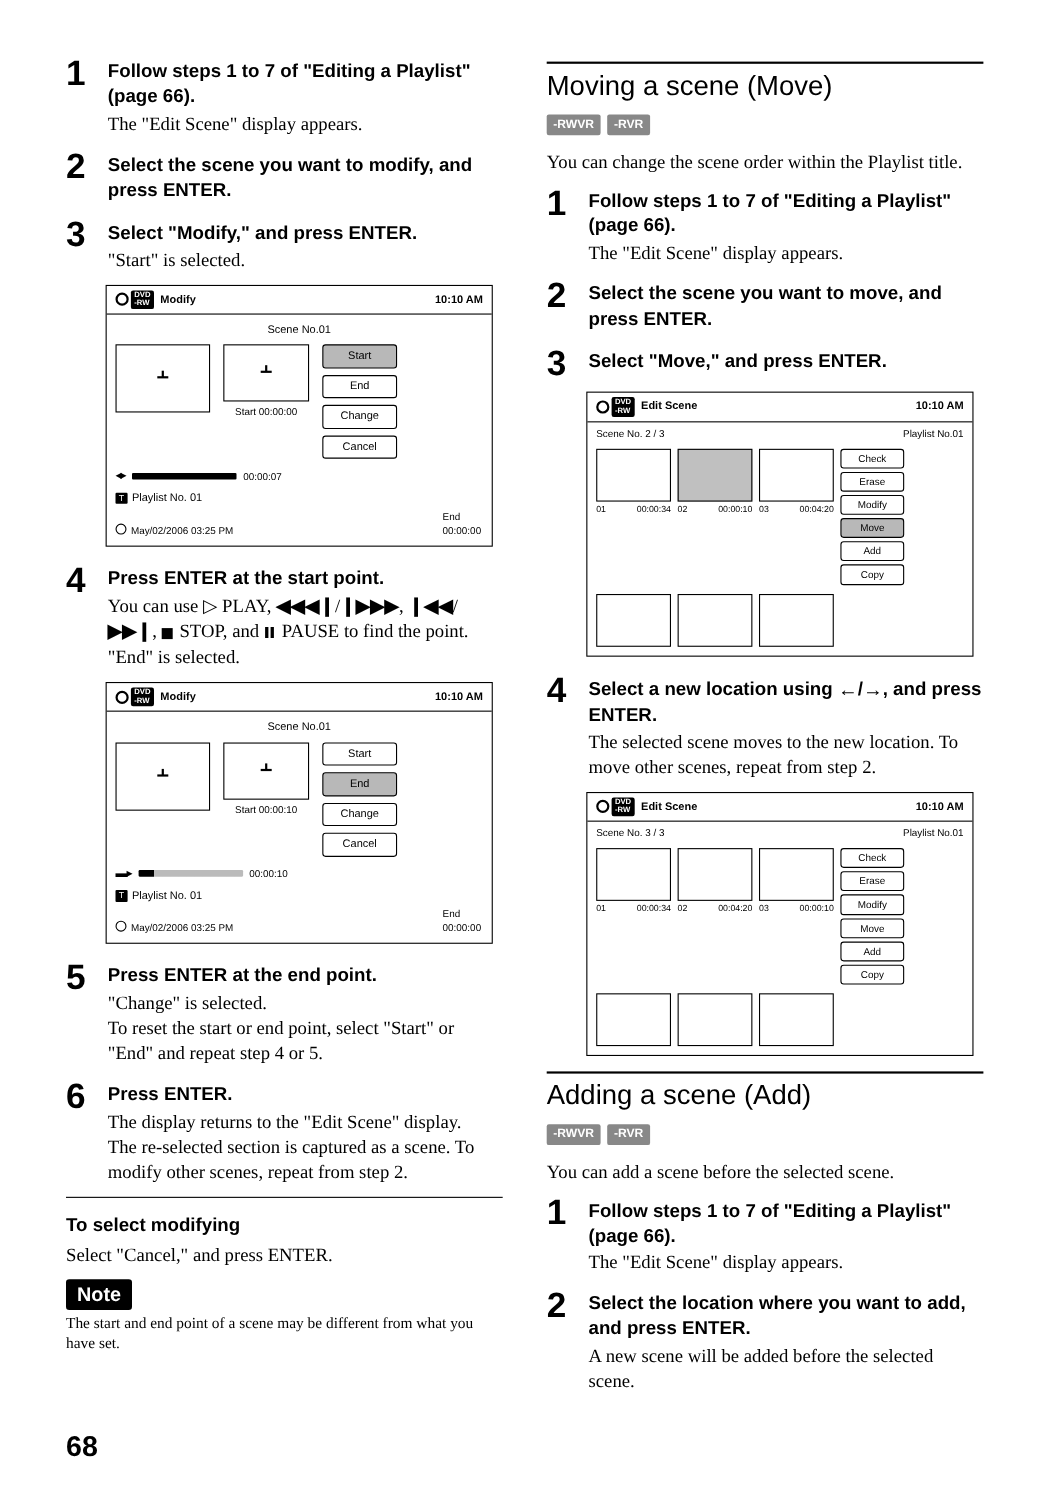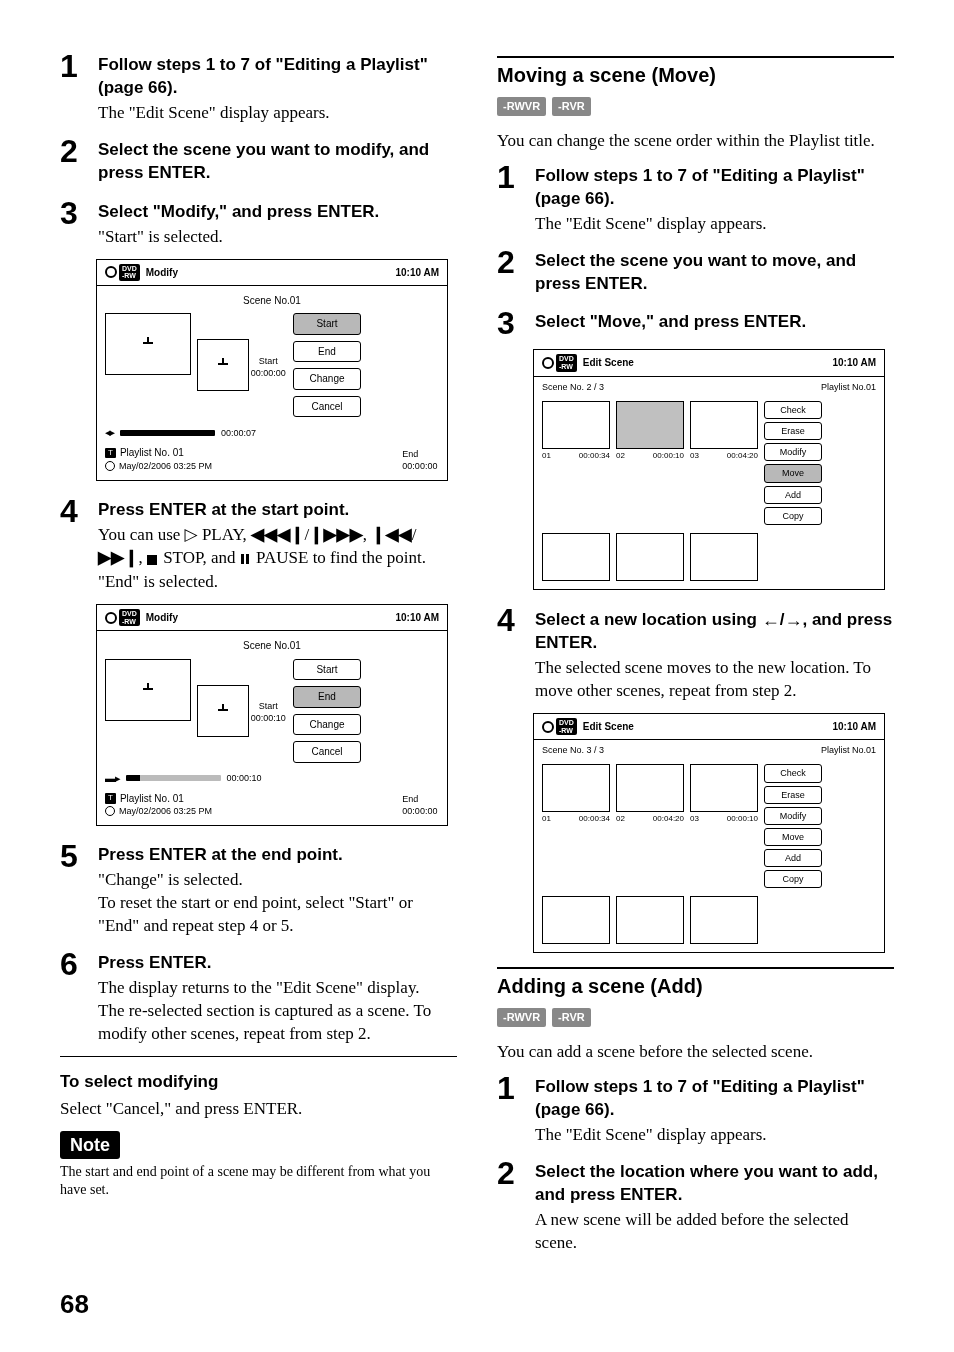--- a/index.html
+++ b/index.html
@@ -42,22 +42,22 @@
     border-top: 2.5px solid #000;
     margin: 6px 0 4px 0;
   }
   .section-rule-thin {
     border: 0;
     border-top: 1px solid #000;
     margin: 8px 0 8px 0;
   }
   .sec-title {
     font-family: Arial, sans-serif;
-    font-weight: bold;
-    font-size: 20px;
+    font-weight: normal;
+    font-size: 25px;
     margin: 2px 0 8px 0;
   }
   .disc-badges { display: flex; gap: 6px; margin-bottom: 14px; }
   .disc-badge {
     background: #888;
     color: #fff;
     font-family: Arial, sans-serif;
     font-weight: bold;
     font-size: 11px;
     padding: 2px 6px;
@@ -120,21 +120,21 @@
     padding: 1px 3px; border-radius: 2px; line-height: 1.1;
   }
   .ui-body { padding: 6px 8px 8px 8px; }
   .scene-label { text-align: center; margin: 2px 0 6px 0; }
   .modify-row { display: flex; gap: 6px; }
   .thumb {
     width: 86px; height: 62px; border: 1px solid #000;
     background: #fff;
     display: flex; align-items: center; justify-content: center;
   }
-  .mini-thumb-col { width: 90px; display:flex; flex-direction:row; align-items:center;}
+  .mini-thumb-col { width: 90px; display:flex; flex-direction:column; align-items:center;}
   .mini-thumb {
     width: 78px; height: 52px; border: 1px solid #000; background:#fff;
     display:flex;align-items:center;justify-content:center;
   }
   .thumb-cap { text-align:center; font-size:9px; margin-top:3px;}
   .btn-col { width: 68px; display:flex; flex-direction:column; gap:6px; }
   .ui-btn {
     border: 1px solid #000; border-radius: 3px;
     text-align: center; padding: 3px 0; font-size: 10px;
     background: #fff;
@@ -142,21 +142,21 @@
   .ui-btn.sel { background: #b8b8b8; }
   .slider-row { display:flex; align-items:center; gap:6px; margin-top:6px;}
   .slider-icon { font-size:11px; letter-spacing:-1px;}
   .slider-track {
     flex:0 0 95px; height:6px; background:#000; position:relative;
     border-radius:1px;
   }
   .slider-time { font-size:9px; }
   .pl-row { display:flex; align-items:center; gap:4px; margin-top:6px;}
   .t-chip { background:#000;color:#fff;font-size:8px;padding:0 3px;border-radius:1px;}
-  .pl-meta { display:flex; align-items:center; gap:4px; margin-top:0; font-size:9px;}
+  .pl-meta { display:flex; gap:4px; margin-top:16px; font-size:9px;}
   .clock {
     width:10px;height:10px;border:1px solid #000;border-radius:50%;
     position:relative;
   }
   .end-col { width:90px; display:flex; flex-direction:row; align-items:center; }
   .end-cap { font-size:9px; margin-top:3px;}
   .lower-row { display:flex; justify-content:space-between; align-items:flex-end; margin-top:2px;}
 
   
   .es-sub {

